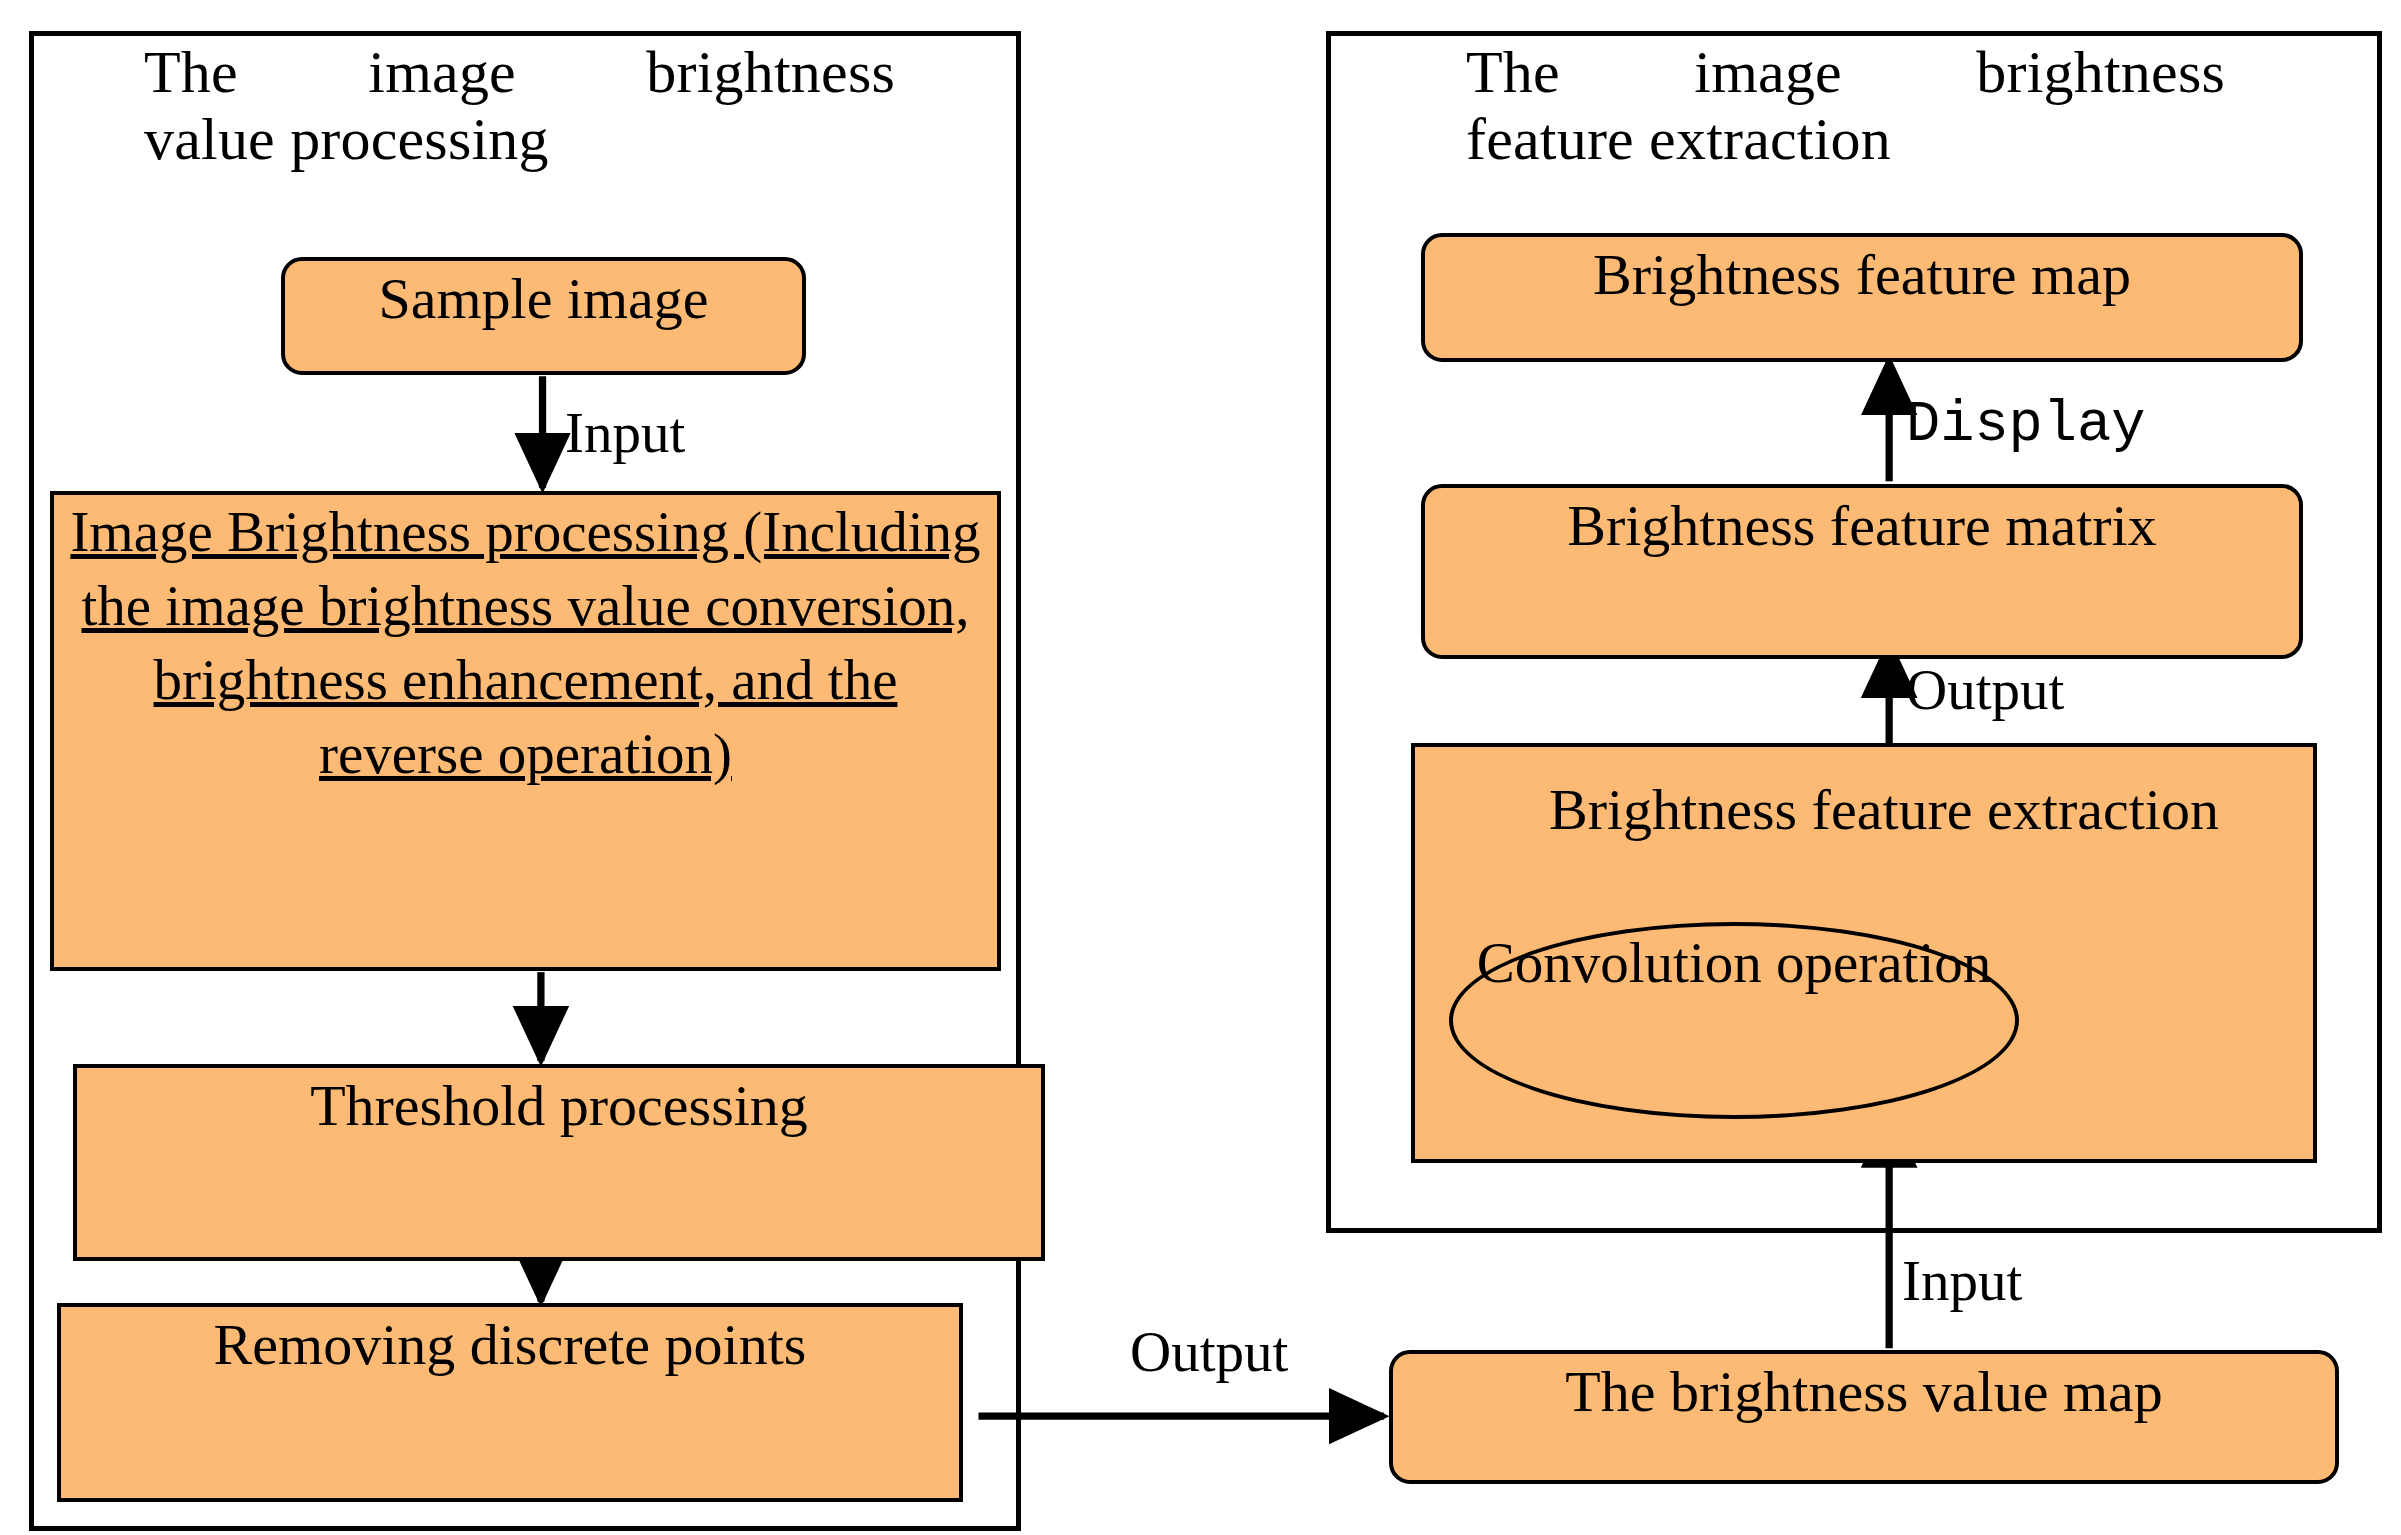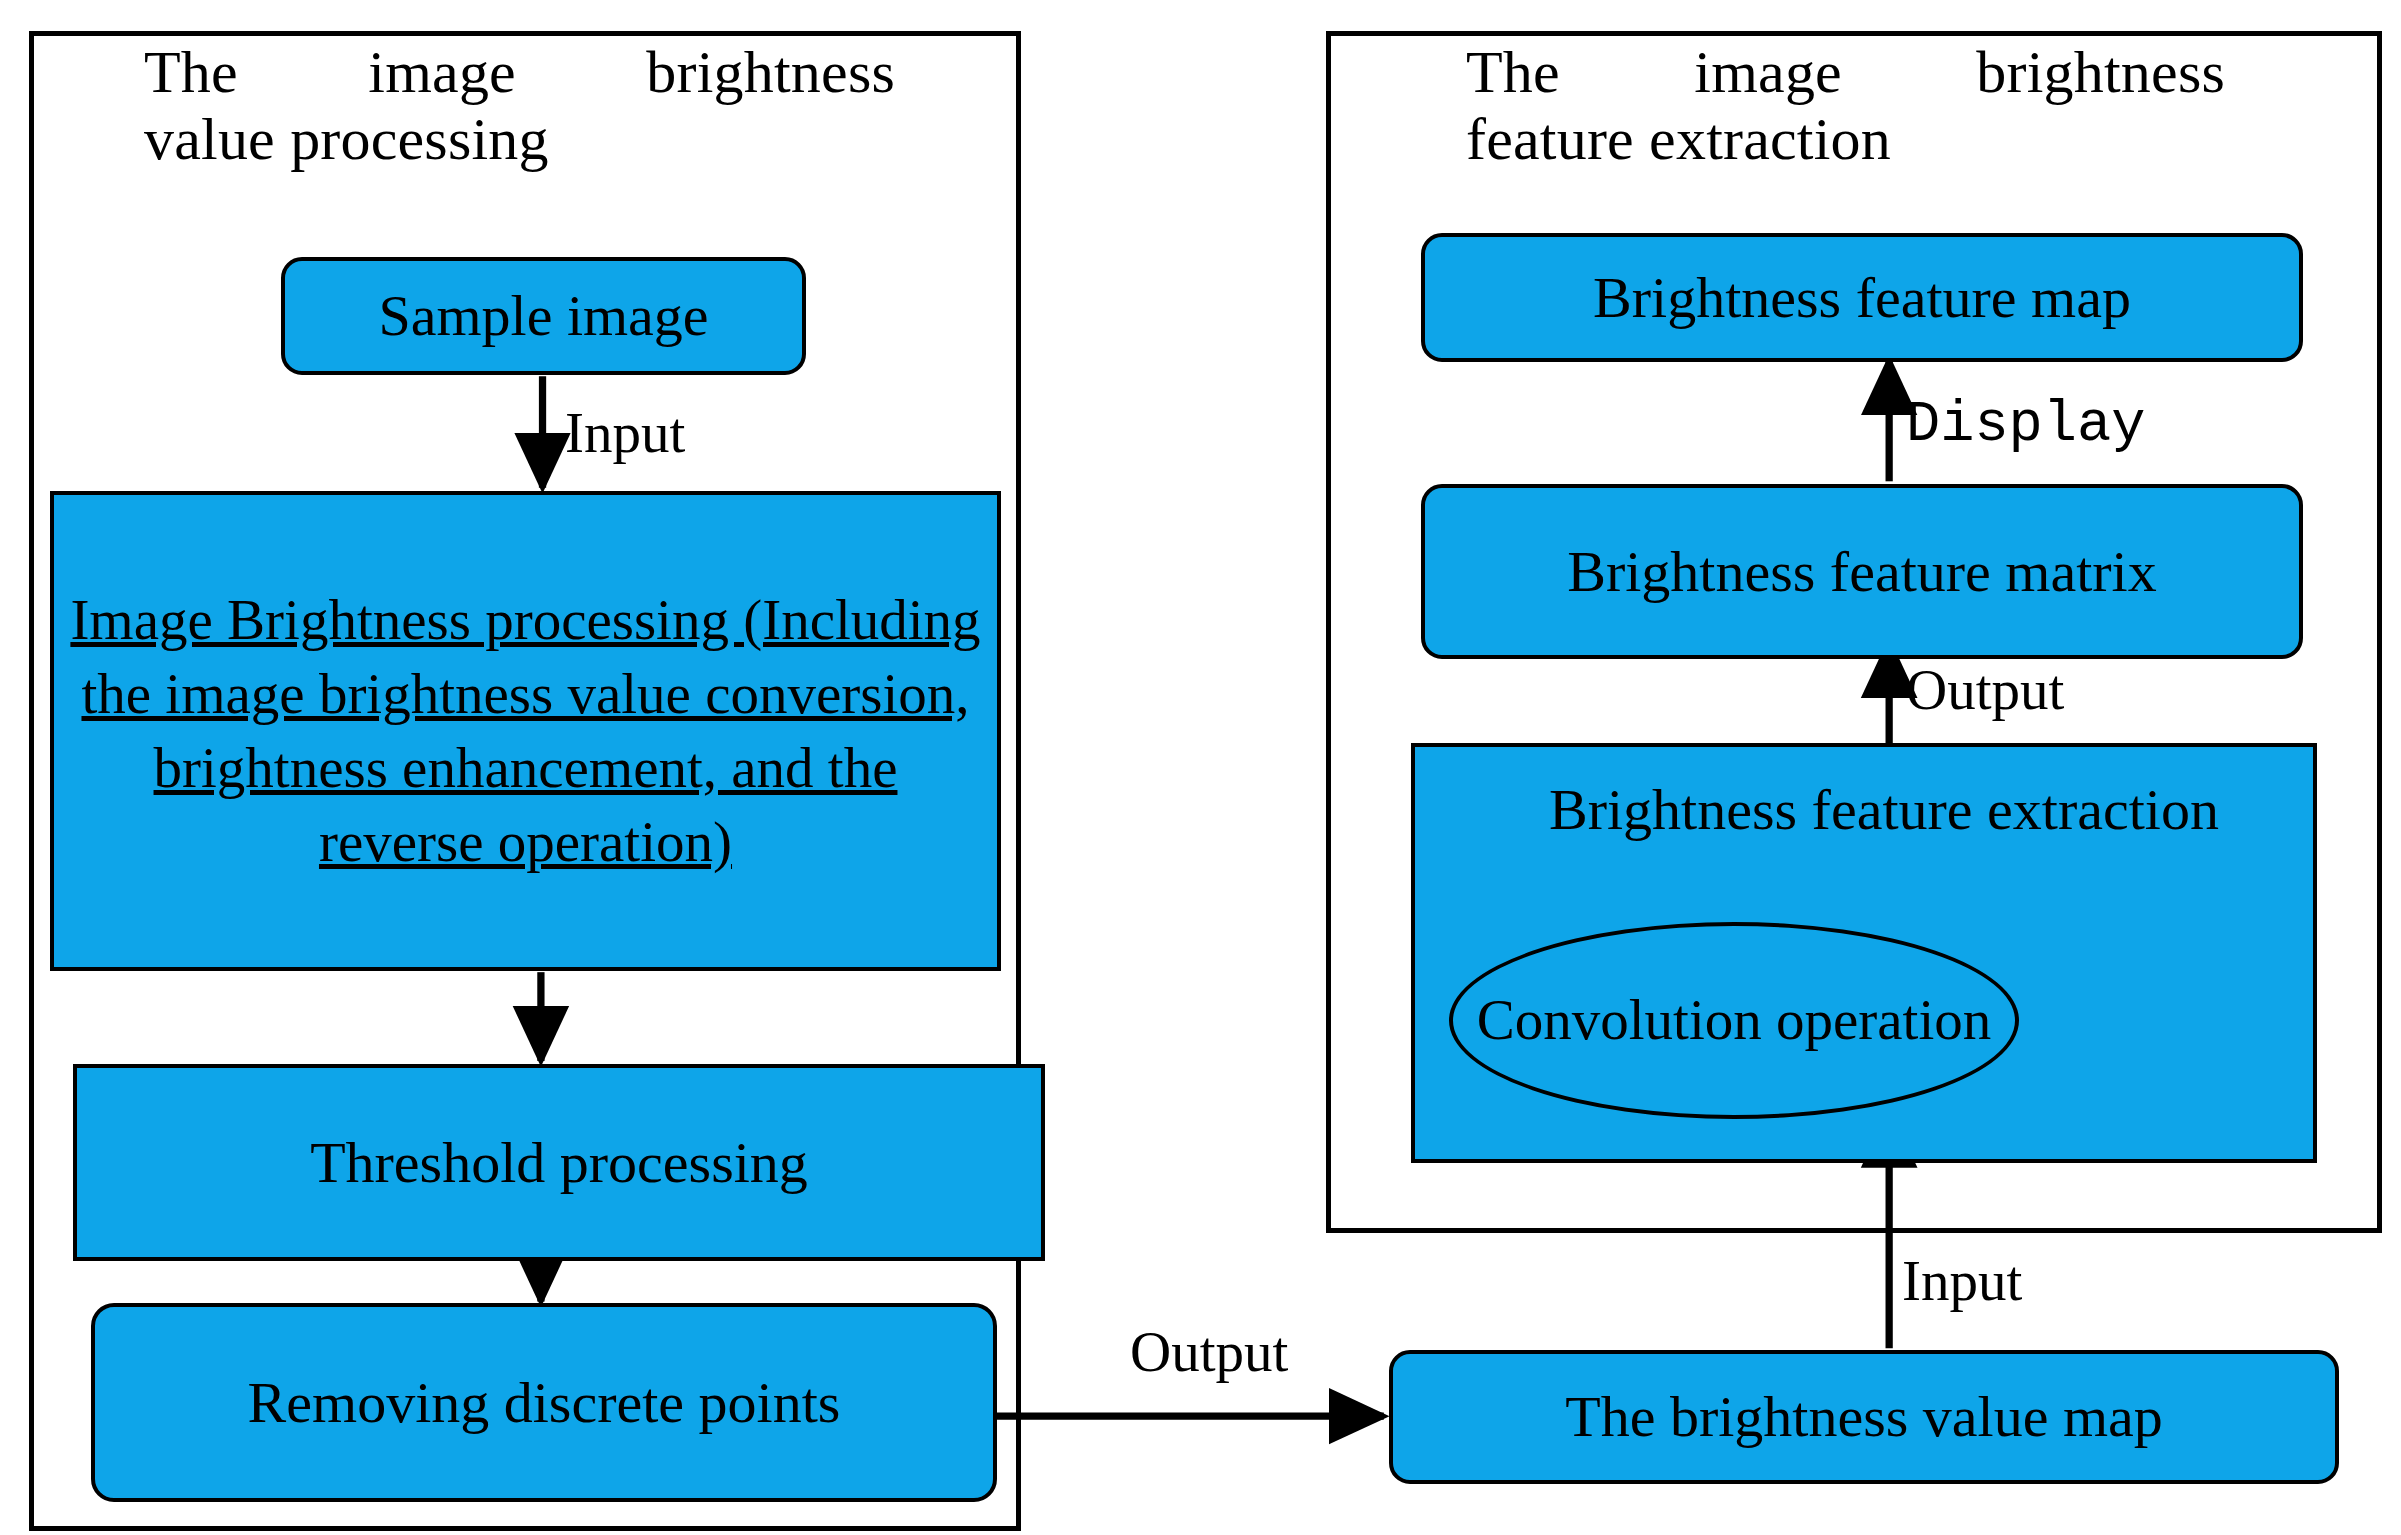--- a/index.html
+++ b/index.html
@@ -52,23 +52,23 @@
   .panel-title .ln { display: block; }
   .panel-title .ln.j {
     text-align: justify;
     text-align-last: justify;
   }
 
   
   .node {
     position: absolute;
     box-sizing: border-box;
-    background: #0ea5e9;
+    background: #fdba74;
     display: flex;
-    align-items: center;
+    align-items: flex-start;
     justify-content: center;
     text-align: center;
     font-size: 58px;
     line-height: 1.30;
   }
   .node.rect {
     border: 4.8px solid #000000;
     border-radius: 0;
   }
   .node.rounded {
@@ -78,21 +78,21 @@
   .node.ellipse {
     border: 4.8px solid #000000;
     border-radius: 50% / 50%;
   }
   .node .txt { display: block; width: 100%; padding: 0 11.3px; }
 
   
   #n-sample     { left: 281px;  top: 257px;  width: 525px;  height: 118px; }
   #n-bright     { left: 50px;   top: 491px;  width: 951px; height: 480px; font-size: 57px; text-decoration: underline; }
   #n-threshold  { left: 73px;   top: 1064px; width: 972px; height: 197px; }
-  #n-removing   { left: 91px;   top: 1303px; width: 906px; height: 199px; border-radius: 23px; }
+  #n-removing   { left: 57px;   top: 1303px; width: 906px; height: 199px; }
 
   
   #n-featmap    { left: 1421px; top: 233px;  width: 882px; height: 129px; }
   #n-featmatrix { left: 1421px; top: 484px;  width: 882px; height: 175px; }
   #n-featextr   { left: 1411px; top: 743px;  width: 906px; height: 420px;
                   display: block; border: 4.8px solid #000000; }
   #n-featextr .boxlabel {
     position: absolute;
     left: 0; right: 0; top: 27.5px;
     text-align: center;

